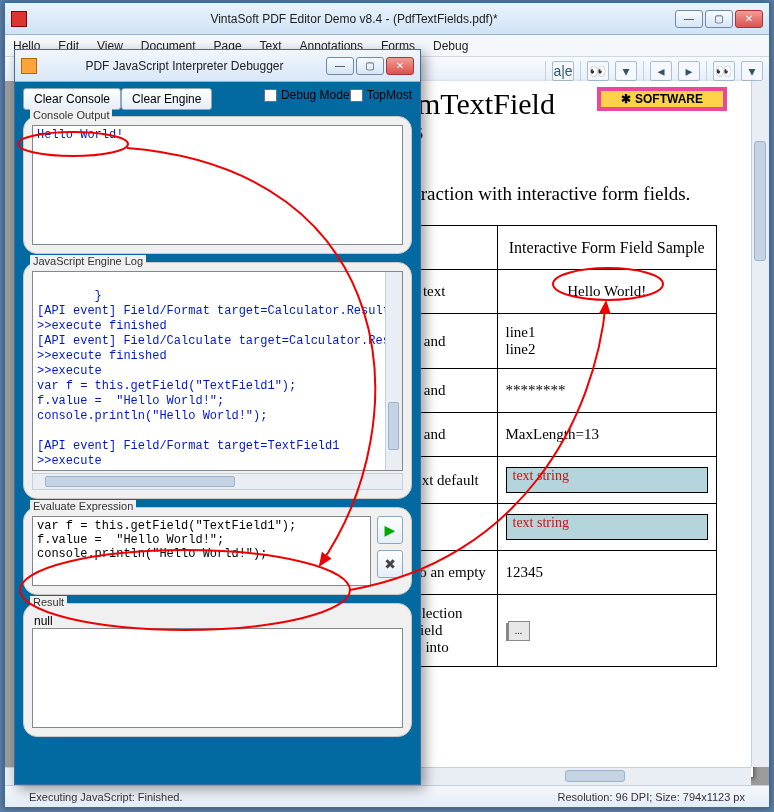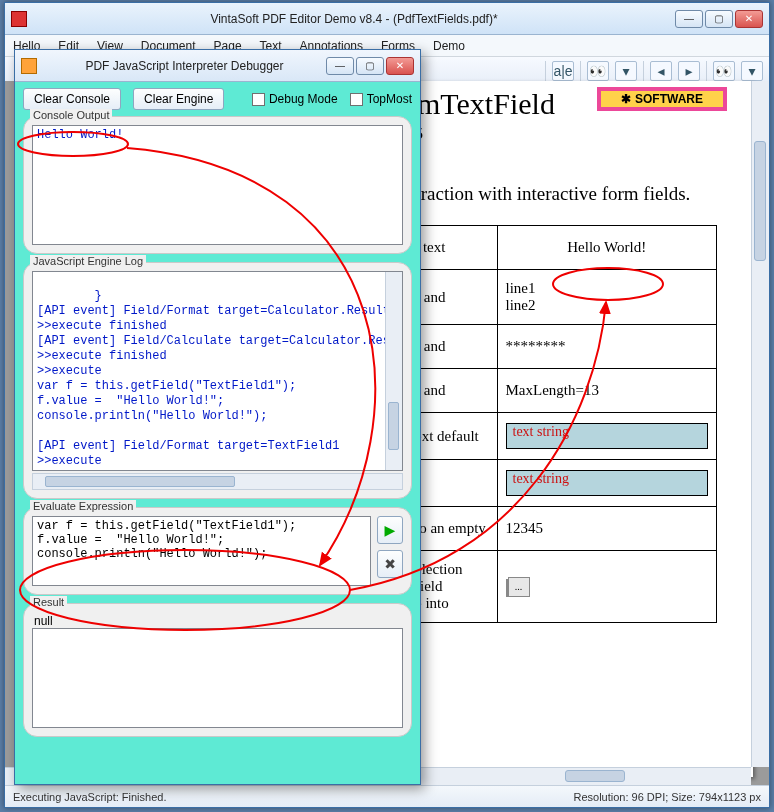--- a/index.html
+++ b/index.html
@@ -168,37 +168,37 @@
     vertical-align: bottom;
   }
   .statusbar {
     position: absolute;
     left: 0; right: 0; bottom: 0;
     height: 22px;
     background: linear-gradient(#f4f8fc,#e4ecf6);
     border-top: 1px solid #c5d0dd;
     display: flex; align-items: center;
     font-size: 11px; color: #333;
-    padding: 0 8px;
+    padding: 0 24px;
   }
   .statusbar .spacer { flex:1; }
 
   
   .dbg-window {
     position: absolute;
     left: 14px; top: 49px;
     width: 407px; height: 736px;
-    background: #5eead4;
+    background: #0369a1;
     border: 1px solid #3a6ea5;
     box-shadow: 4px 4px 12px rgba(0,0,0,.4);
     z-index: 50;
   }
   .dbg-window .titlebar { background: linear-gradient(#f0f6fd,#d9e7f7); }
   .dbg-body { padding: 6px 8px 8px; }
-  .dbg-row1 { display:flex; align-items:center; gap:12px; margin-bottom:6px; }
+  .dbg-row1 { display:flex; align-items:flex-start; gap:0; margin-bottom:6px; }
   .btn {
     border: 1px solid #8fa6c0;
     background: linear-gradient(#fdfefe,#e6eef7);
     border-radius: 3px;
     padding: 3px 10px;
     font-size: 12px;
   }
   .chk { display:flex; align-items:center; gap:4px; font-size:12px; }
   .chk .box {
     width:13px;height:13px;border:1px solid #707070;background:#fff;
@@ -282,21 +282,21 @@
   </div>
   <div class="menubar">
     <span>Hello</span>
     <span>Edit</span>
     <span>View</span>
     <span>Document</span>
     <span>Page</span>
     <span>Text</span>
     <span>Annotations</span>
     <span>Forms</span>
-    <span>Demo</span>
+    <span>Debug</span>
   </div>
   <div class="toolbar">
     <div style="flex:1"></div>
     <div class="tb-sep"></div>
     <div class="tb-icon">a|e</div>
     <div class="tb-sep"></div>
     <div class="tb-icon" style="color:#2a6;">👀</div>
     <div class="tb-icon">▾</div>
     <div class="tb-sep"></div>
     <div class="tb-icon">◂</div>
@@ -311,20 +311,24 @@
       <div class="software-badge">
         <span>SOFTWARE</span>
       </div>
       <div class="page-inner">
         <h1>rmTextField</h1>
         <div class="num15">15</div>
         <div class="intro">teraction with interactive form fields.</div>
 
         <table class="form-table">
           <tbody>
+              <tr>
+            <th style="border-left:none"></th>
+            <th>Interactive Form Field Sample</th>
+          </tr>
           <tr>
             <td class="desc" style="border-left:none">: text</td>
             <td style="text-align:center">Hello World!</td>
           </tr>
           <tr>
             <td class="desc" style="border-left:none">) and</td>
             <td style="white-space:pre-line">line1
 line2</td>
           </tr>
           <tr>

